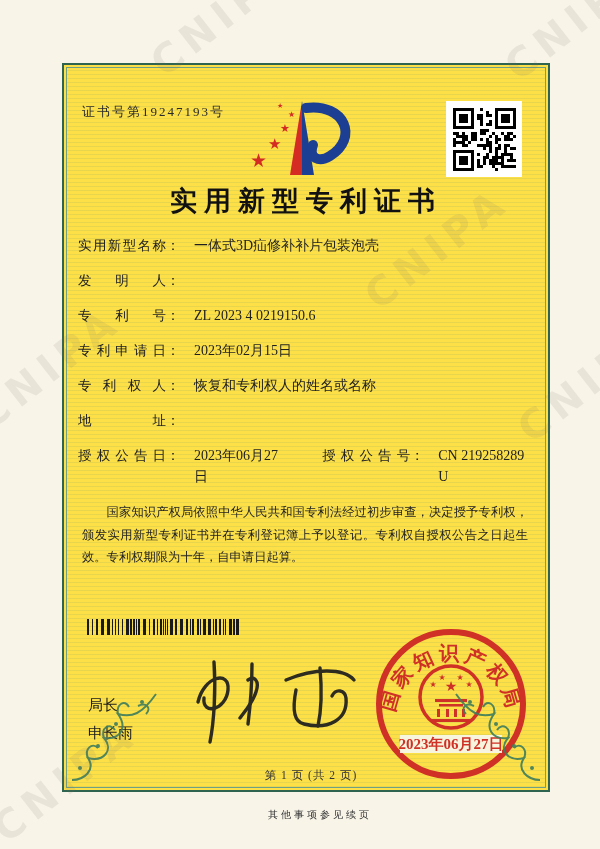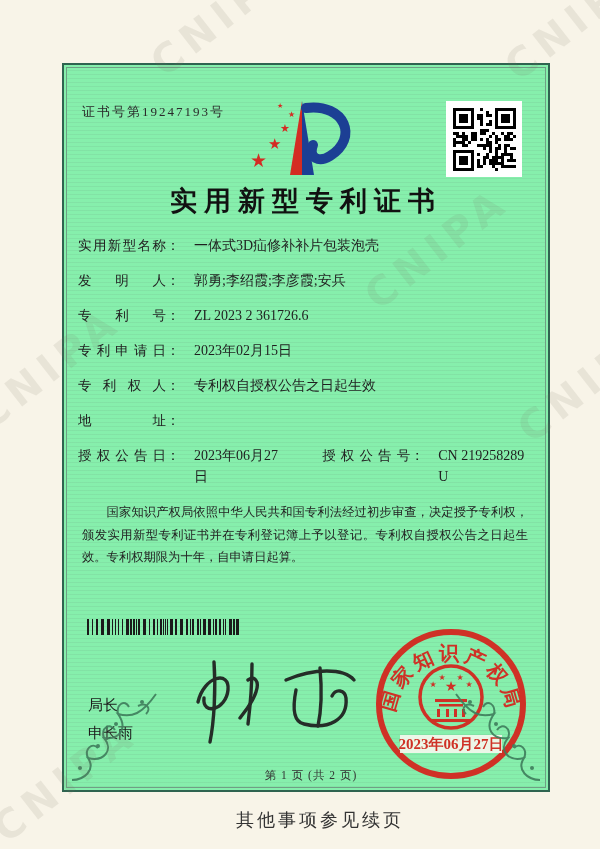--- a/index.html
+++ b/index.html
@@ -11,21 +11,21 @@
   }
   .watermark{
     position:absolute;z-index:4;pointer-events:none;
     font-family:"DejaVu Sans","Liberation Sans",sans-serif;
     font-weight:bold;font-size:40px;letter-spacing:7px;
     color:rgba(125,114,98,0.12);
     transform:rotate(-38deg);white-space:nowrap;
   }
   .frame{
     position:absolute;left:62px;top:63px;width:488px;height:729px;
-    border:2px solid #2f6450;background:#86efac;
+    border:2px solid #2f6450;background:#fde047;
     box-sizing:border-box;z-index:1;
   }
   .frame-inner{
     position:absolute;inset:2px;border:1px solid #6f9f85;
     background:
       repeating-linear-gradient(0deg,
         rgba(106,150,122,0.14) 0px, rgba(106,150,122,0.14) 1px,
         transparent 1px, transparent 4px);
   }
   .cert-no{
@@ -65,21 +65,21 @@
   .seal{position:absolute;left:308px;top:560px;width:158px;height:158px;}
   .page-info{
     position:absolute;left:0;right:0;bottom:7px;text-align:center;
     font-size:11.5px;color:#333;letter-spacing:1px;margin-left:10px;
   }
   .ornament{position:absolute;bottom:4px;width:92px;height:96px;opacity:.9;}
   .ornament.left{left:4px;}
   .ornament.right{right:4px;transform:scaleX(-1);}
   .continuation{
     position:absolute;left:0;right:0;top:808px;text-align:center;
-    font-size:18px;color:#333;letter-spacing:3px;z-index:2;margin-left:40px;
+    font-size:10px;color:#333;letter-spacing:3px;z-index:2;margin-left:40px;
   }
 </style>
 </head>
 <body>
 
 <div class="watermark" style="left:138px;top:-8px">CNIPA</div>
 <div class="watermark" style="left:492px;top:-4px">CNIPA</div>
 <div class="watermark" style="left:352px;top:225px">CNIPA</div>
 <div class="watermark" style="left:-36px;top:345px">CNIPA</div>
 <div class="watermark" style="left:505px;top:358px">CNIPA</div>
@@ -239,36 +239,35 @@
 
   <div class="content">
     <div class="row">
       <span class="row-label">实用新型名称</span>
       <span class="row-colon">：</span>
       <span class="row-value">一体式3D疝修补补片包装泡壳</span>
     </div>
     <div class="row">
       <span class="row-label">发明人</span>
       <span class="row-colon">：</span>
-      <span class="row-value">郭勇;李绍霞;李彦霞;安兵</span>
     </div>
     <div class="row">
       <span class="row-label">专利号</span>
       <span class="row-colon">：</span>
-      <span class="row-value">ZL 2023 2 361726.6</span>
+      <span class="row-value">ZL 2023 4 0219150.6</span>
     </div>
     <div class="row">
       <span class="row-label">专利申请日</span>
       <span class="row-colon">：</span>
       <span class="row-value">2023年02月15日</span>
     </div>
     <div class="row">
       <span class="row-label">专利权人</span>
       <span class="row-colon">：</span>
-      <span class="row-value">专利权自授权公告之日起生效</span>
+      <span class="row-value">恢复和专利权人的姓名或名称</span>
     </div>
     <div class="row">
       <span class="row-label">地址</span>
       <span class="row-colon">：</span>
     </div>
     <div class="row grant-row">
       <span class="grant-pair">
         <span class="row-label">授权公告日</span>
         <span class="row-colon">：</span>
         <span class="row-value">2023年06月27日</span>

